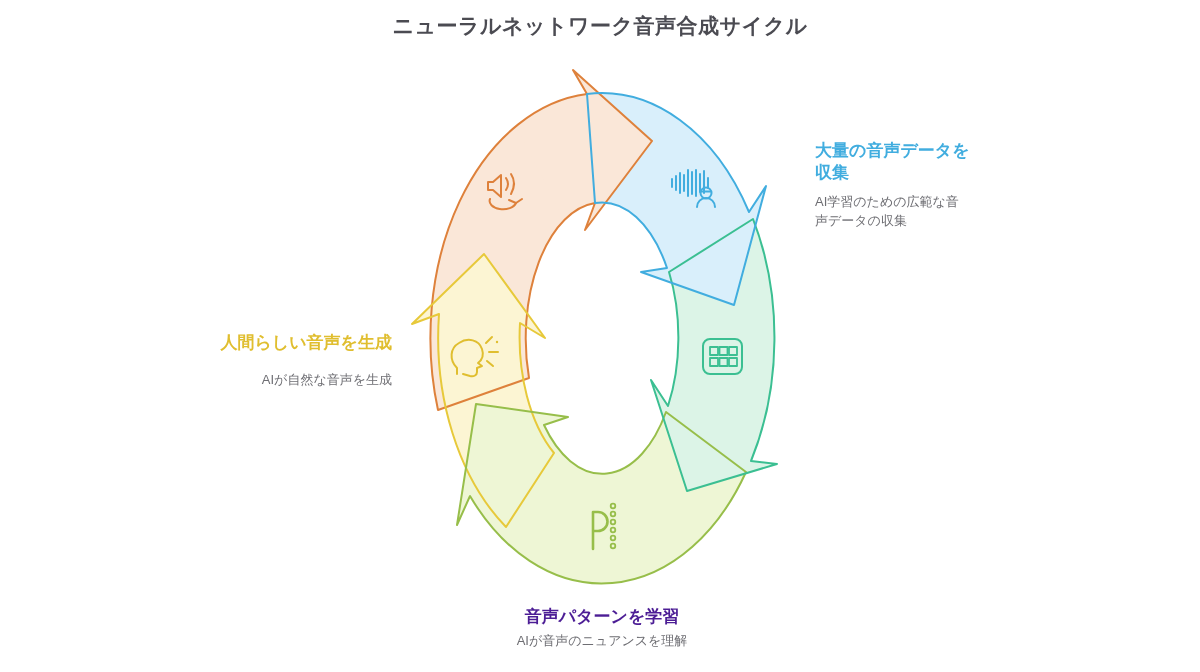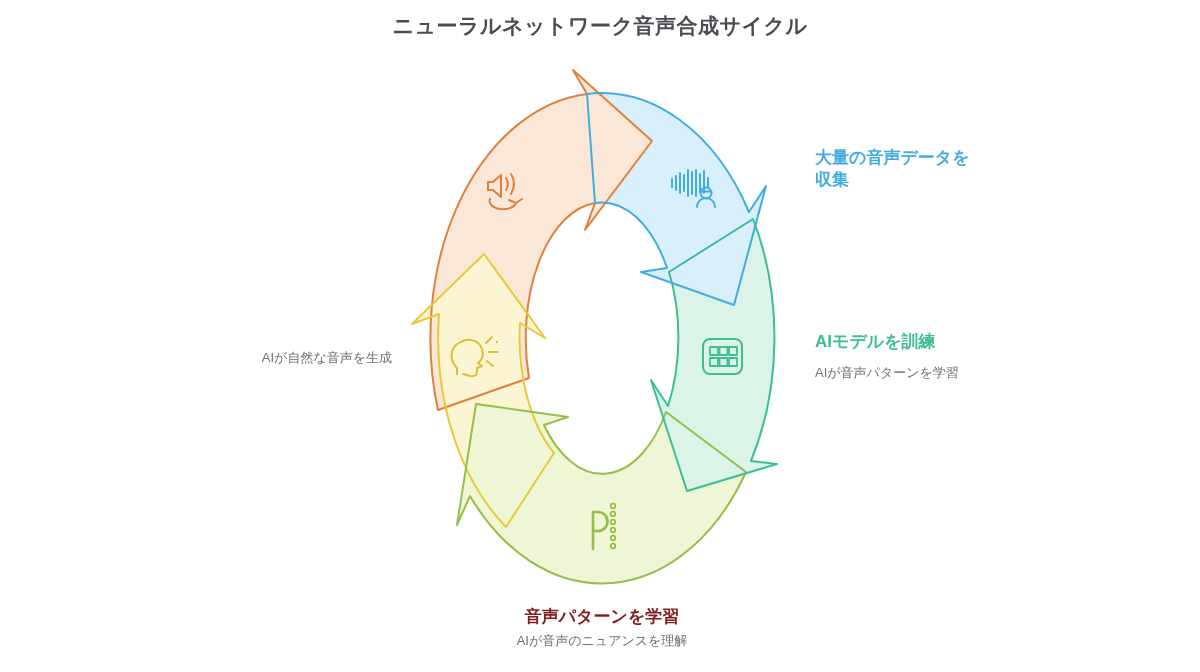--- a/index.html
+++ b/index.html
@@ -9,24 +9,24 @@
   svg.diagram{position:absolute;left:0;top:0;}
   .title{position:absolute;top:12px;left:0;width:1200px;text-align:center;
          font-size:21px;font-weight:700;color:#4B4B52;letter-spacing:.5px;}
   .lbl{position:absolute;}
   .lbl h3{margin:0;font-size:17px;font-weight:700;line-height:1.3;}
   .lbl p{margin:9px 0 0 0;font-size:13px;font-weight:400;color:#6E6E73;line-height:1.45;}
   .lbl.right{text-align:right;}
   .lbl.center{text-align:center;}
   .c-blue h3{color:#41ADDF;}
   .c-green h3{color:#3BBF92;}
-  .c-lime h3{color:#7f1d1d;}
+  .c-lime h3{color:#4c1d95;}
   .c-yellow h3{color:#E0BE2F;}
   .c-orange h3{color:#DE813B;}
-  #label-collect{left:815px;top:147px;width:160px;}
+  #label-collect{left:815px;top:140px;width:160px;}
   #label-collect p{width:150px;}
   #label-train{left:815px;top:331px;width:200px;}
   #label-train p{margin-top:11px;}
   #label-learn{left:402px;top:606px;width:400px;}
   #label-learn p{margin-top:4px;}
   #label-generate{right:808px;top:332px;width:240px;}
   #label-generate p{margin-top:17px;}
   #label-refine{right:808px;top:162px;width:200px;}
 </style>
 </head>
@@ -98,30 +98,28 @@
         <circle cx="613" cy="522" r="2.3"></circle>
         <circle cx="613" cy="530" r="2.3"></circle>
         <circle cx="613" cy="538" r="2.3"></circle>
         <circle cx="613" cy="546" r="2.3"></circle>
       </g>
     </g>
   </svg>
 
   <div class="lbl c-blue" id="label-collect">
     <h3>大量の音声データを収集</h3>
+    <p>AI学習のための広範な音声データの収集</p>
   </div>
 
-  <div class="lbl c-green" id="label-train">
-    <h3>AIモデルを訓練</h3>
-    <p>AIが音声パターンを学習</p>
-  </div>
 
   <div class="lbl c-lime center" id="label-learn">
     <h3>音声パターンを学習</h3>
     <p>AIが音声のニュアンスを理解</p>
   </div>
 
   <div class="lbl c-yellow right" id="label-generate">
+    <h3>人間らしい音声を生成</h3>
     <p>AIが自然な音声を生成</p>
   </div>
 
 
 </div>
 
 </body></html>

